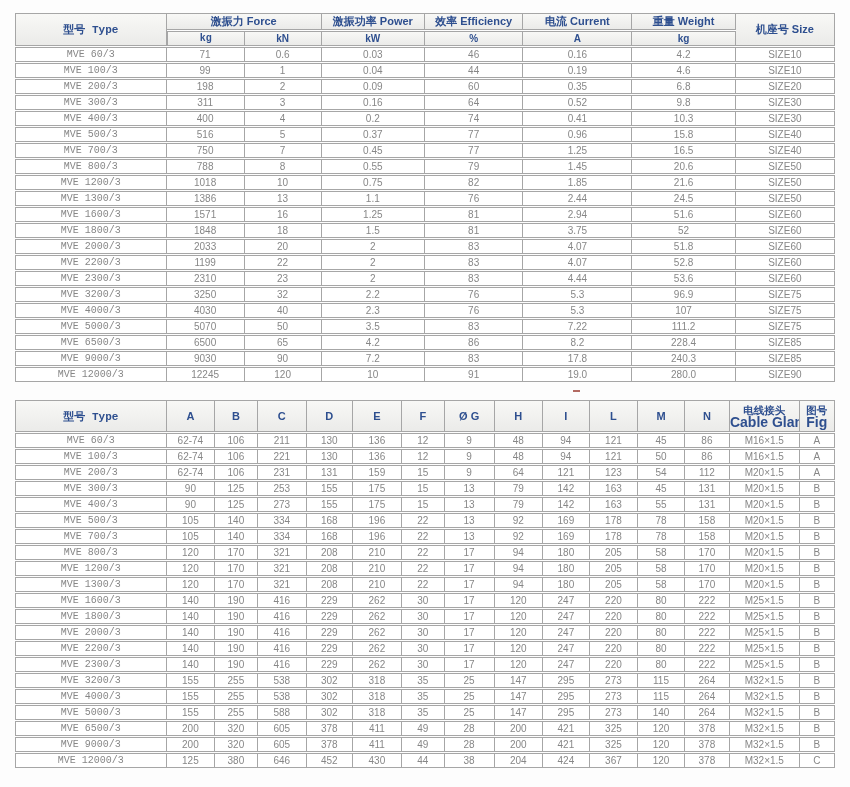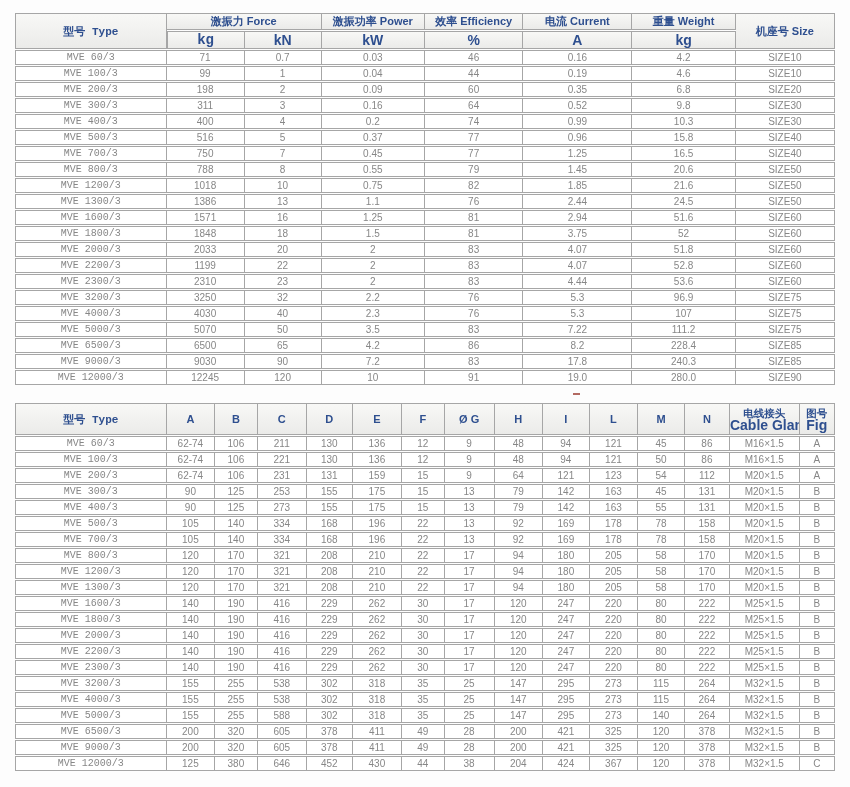--- a/index.html
+++ b/index.html
@@ -29,21 +29,21 @@
     white-space: nowrap;
   }
   th:first-child, td:first-child { border-left: 1px solid #a6a6a6; font-family: Liberation Mono, monospace; }
   thead th {
     background: linear-gradient(#f8f8f6, #ebebe9);
     color: #2e4f8f;
     font-weight: bold;
     font-size: 11px;
     height: 17px;
   }
-  thead th.unit { font-size: 14px; height: 15px; }
+  thead th.unit { font-size: 10px; height: 15px; }
   tbody td {
     background: #ffffff;
     color: #878787;
     font-size: 10px;
     height: 13px;
     line-height: 13px;
   }
   .two-line { line-height: 12px; font-size: 10.5px; }
   .two-line .en { font-size: 14px; }
   #table2 thead th { height: 32px; }
@@ -92,21 +92,21 @@
         <th class="unit">kW</th>
         <th class="unit">%</th>
         <th class="unit">A</th>
         <th class="unit">kg</th>
       </tr>
     </thead>
     <tbody>
         <tr>
           <td>MVE 60/3</td>
           <td>71</td>
-          <td>0.7</td>
+          <td>0.6</td>
           <td>0.03</td>
           <td>46</td>
           <td>0.16</td>
           <td>4.2</td>
           <td>SIZE10</td>
         </tr>
         <tr>
           <td>MVE 100/3</td>
           <td>99</td>
           <td>1</td>
@@ -135,21 +135,21 @@
           <td>0.52</td>
           <td>9.8</td>
           <td>SIZE30</td>
         </tr>
         <tr>
           <td>MVE 400/3</td>
           <td>400</td>
           <td>4</td>
           <td>0.2</td>
           <td>74</td>
-          <td>0.99</td>
+          <td>0.41</td>
           <td>10.3</td>
           <td>SIZE30</td>
         </tr>
         <tr>
           <td>MVE 500/3</td>
           <td>516</td>
           <td>5</td>
           <td>0.37</td>
           <td>77</td>
           <td>0.96</td>

